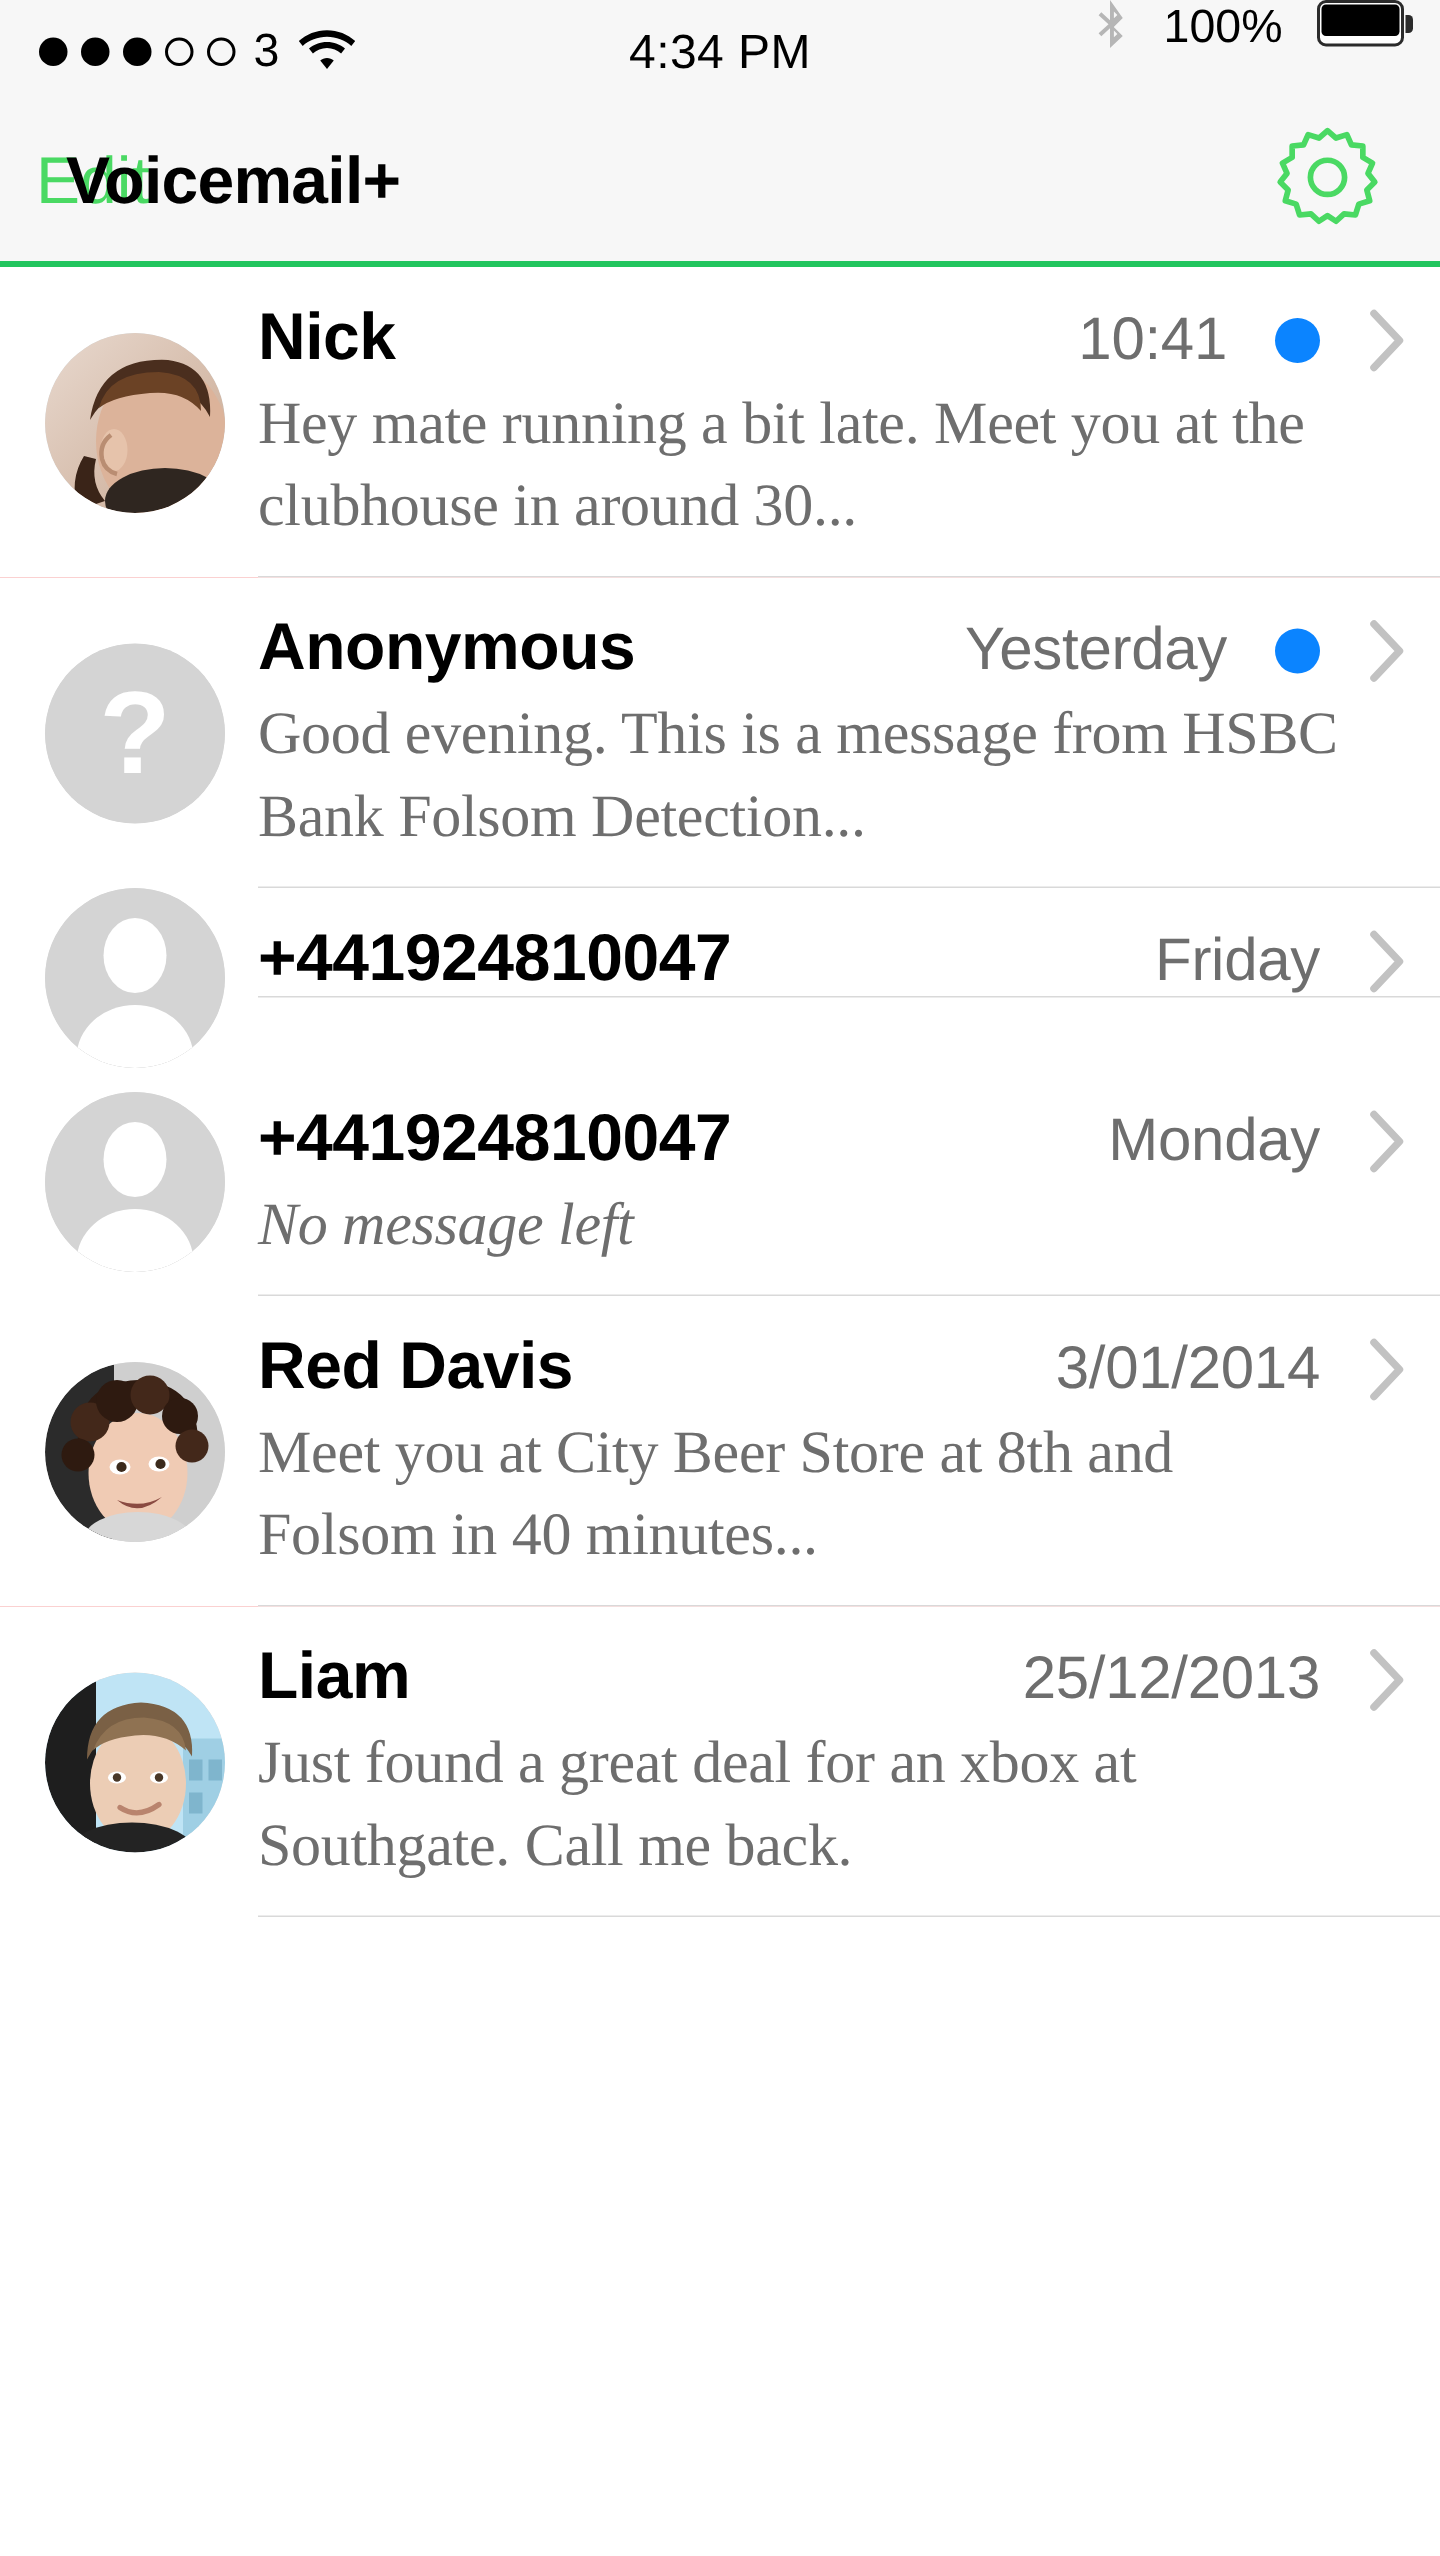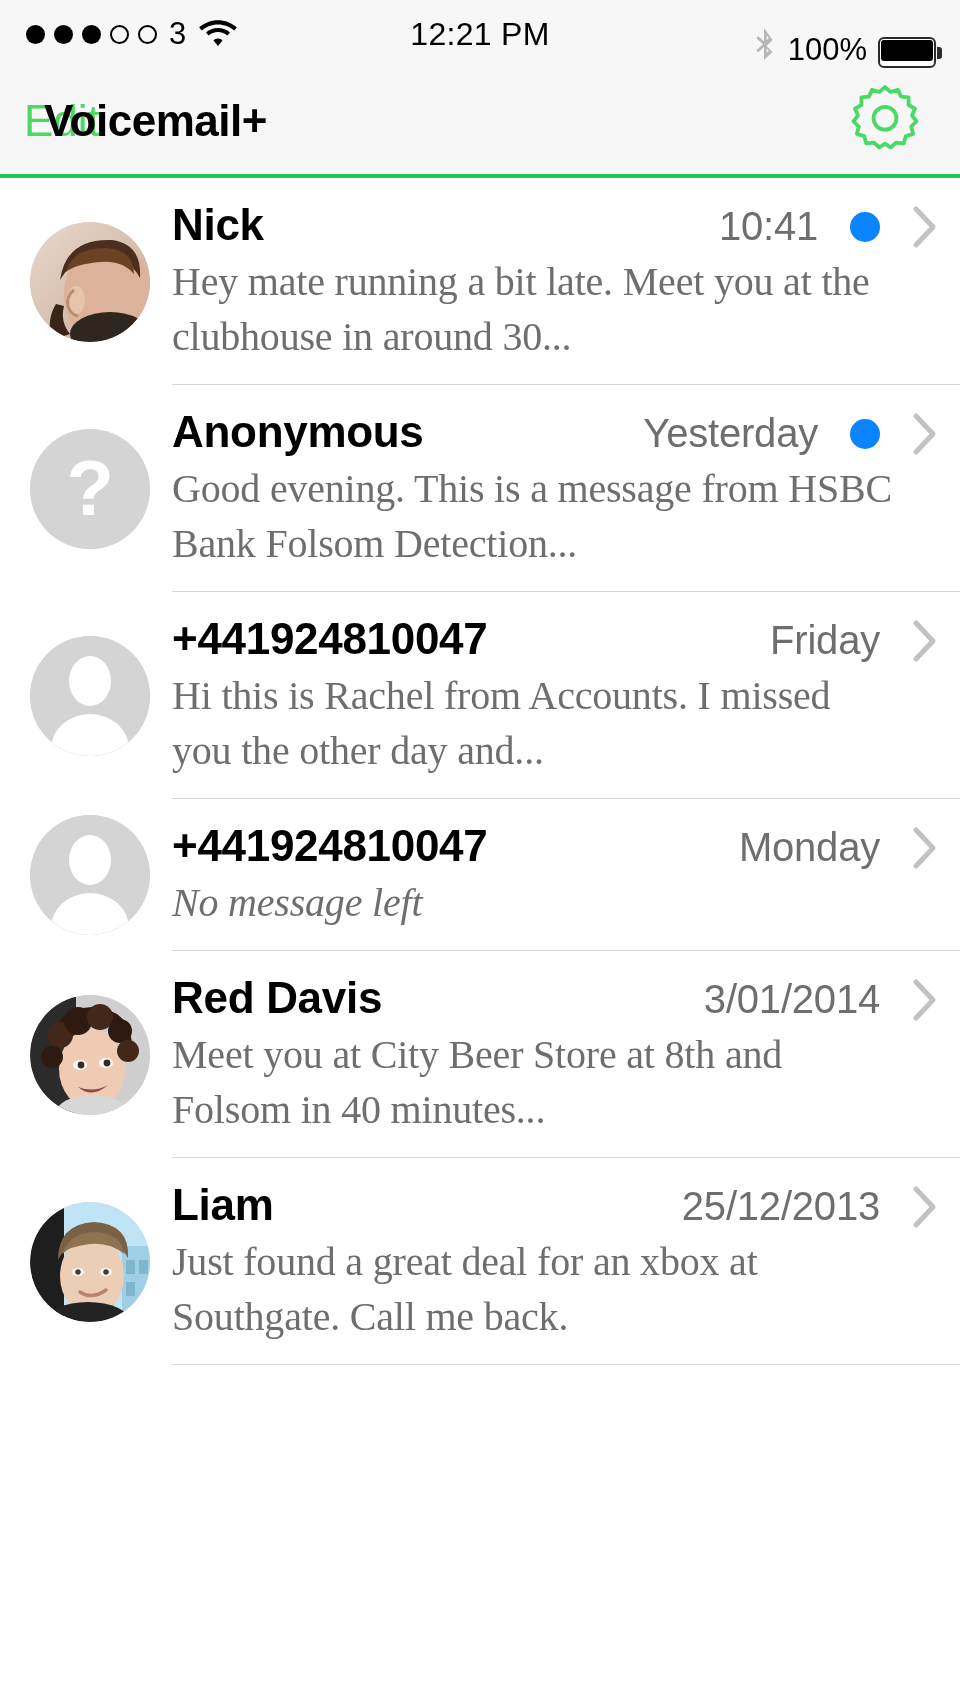--- a/index.html
+++ b/index.html
@@ -26,21 +26,21 @@
   .carrier{ font-size:31px; color:#000; letter-spacing:0px; margin-right:13px; font-weight:400; }
   .wifi{ display:block; }
 
   .sb-center{
     position:absolute; left:0; right:0; top:0; height:68px;
     display:flex; align-items:center; justify-content:center;
     pointer-events:none;
   }
   .clock{ font-size:32px; color:#000; font-weight:400; letter-spacing:0.3px; }
 
-  .sb-right{ position:absolute; right:18px; top:0; height:68px; display:flex; align-items:flex-end; gap:11px; }
+  .sb-right{ position:absolute; right:18px; top:0; height:68px; display:flex; align-items:flex-start; gap:23px; }
   .battpct{ font-size:31px; color:#000; font-weight:400; letter-spacing:0px; }
   .battery{ position:relative; width:64px; height:31px; }
   .batt-body{
     position:absolute; left:0; top:0; width:58px; height:31px;
     border:2.5px solid #2b2b2b; border-radius:6px; background:#fff;
   }
   .batt-fill{ position:absolute; left:3px; top:3px; height:21px; background:#000; border-radius:3px; }
   .batt-cap{ position:absolute; right:0; top:10px; width:5px; height:12px; background:#2b2b2b; border-radius:0 3px 3px 0; }
 
   
@@ -136,21 +136,21 @@
       <span class="wifi">
         <svg width="38" height="30" viewBox="0 0 38 30">
           <path d="M19 7.5c6.2 0 11.9 2.3 16.2 6.1l2.6-3.2C32.8 5.9 26.2 3.2 19 3.2S5.2 5.9.2 10.4l2.6 3.2C7.1 9.8 12.8 7.5 19 7.5z" fill="#000"></path>
           <path d="M19 15c3.6 0 6.9 1.4 9.4 3.6l2.6-3.2C27.8 12.6 23.6 11 19 11s-8.8 1.6-12 4.4l2.6 3.2C12.1 16.4 15.4 15 19 15z" fill="#000"></path>
           <path d="M19 21.6c1.7 0 3.3.7 4.5 1.8L19 29l-4.5-5.6c1.2-1.1 2.8-1.8 4.5-1.8z" fill="#000"></path>
         </svg>
       </span>
     </div>
 
     <div class="sb-center">
-      <span class="clock">12:21 PM</span>
+      <span class="clock">4:34 PM</span>
     </div>
 
     <div class="sb-right">
       <span>
         <svg width="22" height="36" viewBox="0 0 22 36">
           <path d="M9 0v13.5L3.2 8.2 1.4 10.2 8 16.2l-6.6 6 1.8 2L9 18.9V32l8.5-8-6-6 6-6L9 0zm2.6 7.6L13.9 10l-2.3 2.2V7.6zm0 12.8l2.3 2.2-2.3 2.2v-4.4z" fill="#b6b6b6"></path>
         </svg>
       </span>
       <span class="battpct">100%</span>
       <span class="battery">
@@ -264,21 +264,20 @@
             <div class="vm-name">+441924810047</div>
             <div class="row-meta">
               <div class="vm-time">Friday</div>
               <div class="chevron">
                 <svg width="26" height="44" viewBox="0 0 26 44">
                   <path d="M4 4 L21 22 L4 40" fill="none" stroke="#c2c2c2" stroke-width="5" stroke-linecap="round" stroke-linejoin="round"></path>
                 </svg>
               </div>
             </div>
           </div>
-          <div class="vm-preview">Hi this is Rachel from Accounts. I missed you the other day and...</div>
         </div>
       </div>
       <div class="vm-row">
         <div class="avatar-wrap">
           <div class="avatar">
             <svg viewBox="0 0 120 120" width="120" height="120">
     <defs>
                 <clipPath id="cpS">
                   <circle cx="60" cy="60" r="60"></circle>
                 </clipPath>

